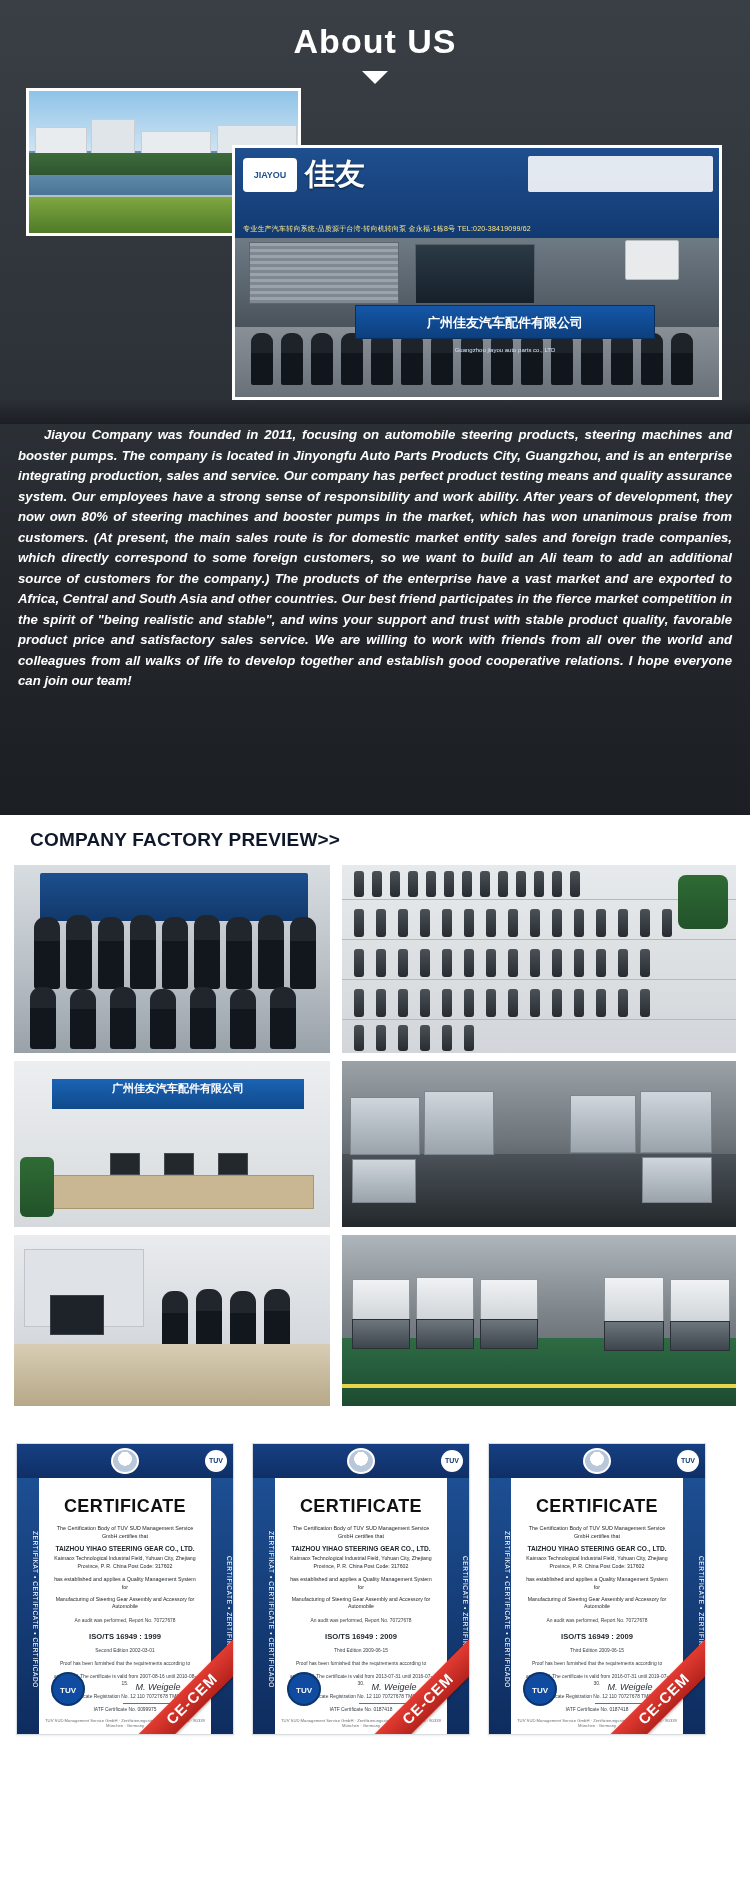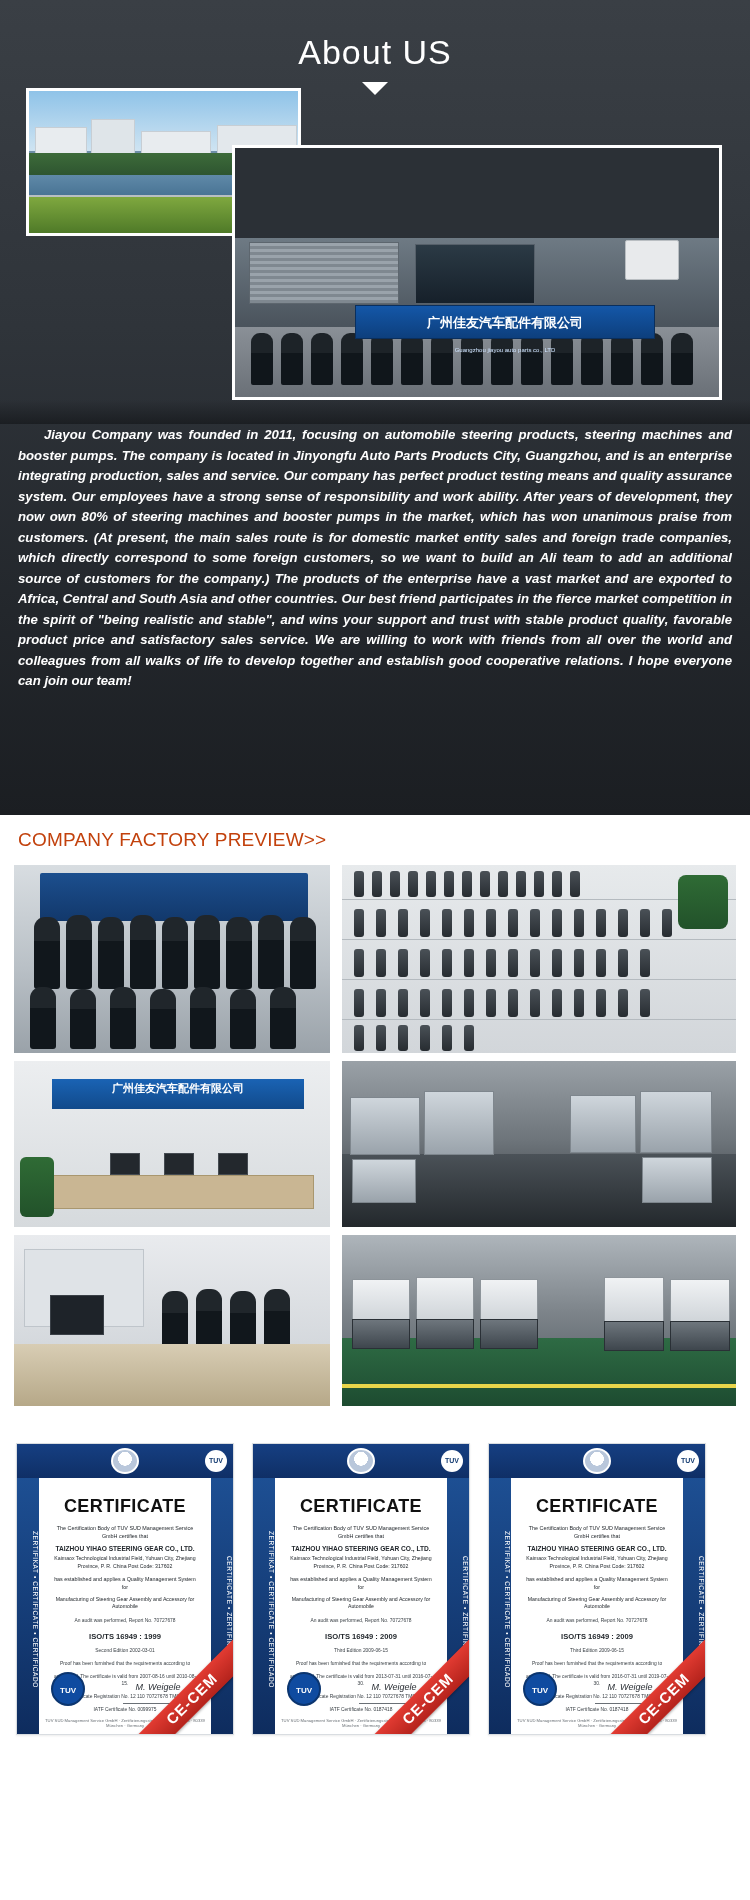--- a/index.html
+++ b/index.html
@@ -22,22 +22,22 @@
     width: 750px;
     height: 815px;
     background: linear-gradient(180deg, #3a3f45 0%, #2f343a 40%, #23272c 75%, #1b1e22 100%);
     overflow: hidden;
   }
   .hero-title {
     text-align: center;
     color: #ffffff;
     font-size: 34px;
     letter-spacing: 1px;
-    font-weight: 400;
-    padding-top: 33px;
+    font-weight: 700;
+    padding-top: 22px;
     font-family: "Liberation Sans", sans-serif;
   }
   .hero-caret {
     width: 0; height: 0;
     border-left: 13px solid transparent;
     border-right: 13px solid transparent;
     border-top: 13px solid #ffffff;
     margin: 10px auto 0 auto;
   }
 
@@ -172,22 +172,22 @@
 
   
   .factory {
     position: relative;
     width: 750px;
     height: 610px;
     background: #ffffff;
     padding: 0;
   }
   .factory-title {
-    position:absolute; left: 18px; top: 14px;
-    font-size: 19px; color: #c2410c; font-weight: normal;
+    position:absolute; left: 30px; top: 14px;
+    font-size: 19px; color: #0f172a; font-weight: bold;
     letter-spacing: .2px;
   }
   .grid {
     position: absolute;
     left: 12px; top: 48px;
     width: 726px; height: 545px;
   }
   .cell {
     position: absolute;
     border: 2px solid #ffffff;
@@ -340,20 +340,26 @@
       <div class="bldg b2"></div>
       <div class="bldg b3"></div>
       <div class="bldg b4"></div>
       <div class="trees"></div>
       <div class="water"></div>
       <div class="road"></div>
       <div class="grass"></div>
     </div>
 
     <div class="photo-b">
+      <div class="pb-sign">
+        <div class="pb-sign-logo">JIAYOU</div>
+        <div class="pb-sign-cn">佳友</div>
+        <div class="pb-sign-right"></div>
+        <div class="pb-sign-sub">专业生产汽车转向系统·品质源于台湾·转向机转向泵   金永福·1栋8号  TEL:020-38419099/62</div>
+      </div>
       <div class="pb-store">
         <div class="pb-shutter"></div>
         <div class="pb-door"></div>
         <div class="pb-ac"></div>
       </div>
       <div class="pb-ground"></div>
       <div class="pb-people">
         <span style="left:16px"></span>
           <span style="left:46px"></span>
           <span style="left:76px"></span>

